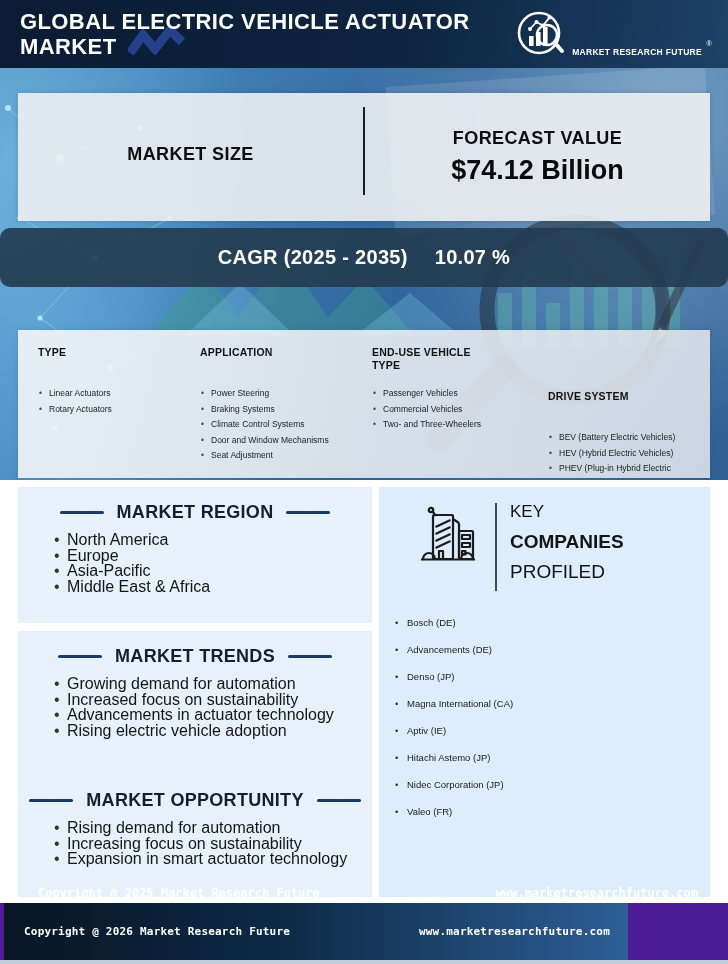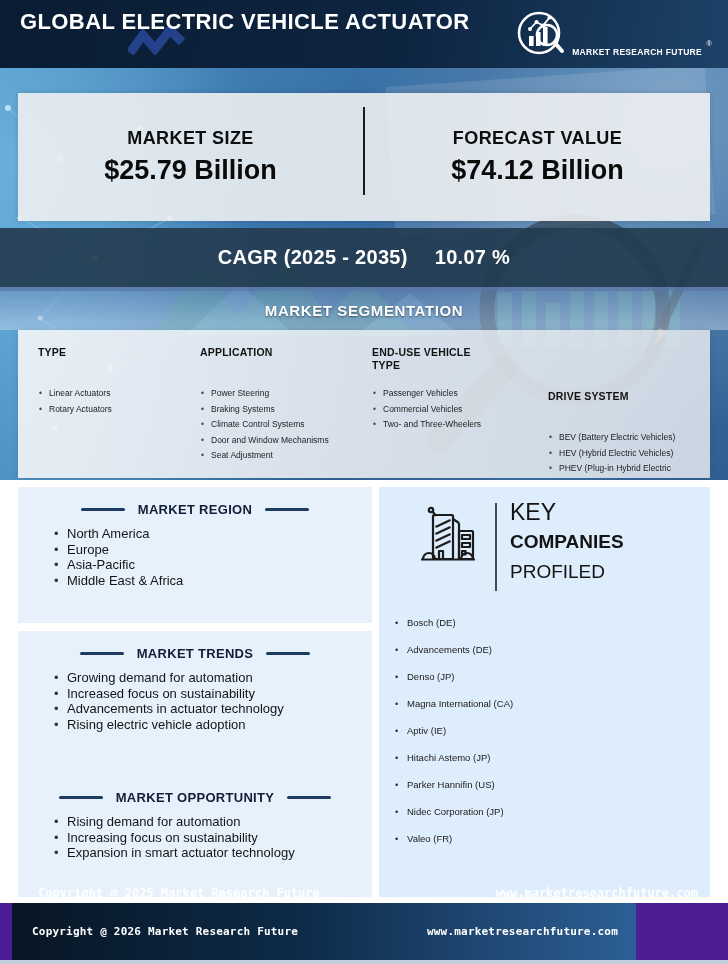--- a/index.html
+++ b/index.html
@@ -28,21 +28,21 @@
   .hero-decor { position:absolute; left:0; top:0; }
 
   .stats-panel { position:absolute; left:18px; top:25px; width:692px; height:128px;
     background:rgba(237,239,242,.9); display:flex; box-shadow:0 0 6px rgba(0,0,0,.15); }
   .stat { flex:1; display:flex; flex-direction:column; align-items:center; justify-content:center; }
   .stat-label { font-size:18px; font-weight:bold; color:#0e0e0e; letter-spacing:.4px; margin-bottom:6px; }
   .stat-value { font-size:27px; font-weight:bold; color:#0a0a0a; }
   .stat-divider { width:2px; background:#1b1b1b; margin:14px 0 26px 0; }
 
   .cagr-band { position:absolute; left:0; top:160px; width:728px; height:59px;
-    background:rgba(36,60,80,.92); display:flex; align-items:center; justify-content:center; gap:27px; }
+    background:rgba(36,60,80,.92); display:flex; align-items:center; justify-content:center; gap:27px;border-radius:10px; }
   .cagr-label, .cagr-value { color:#ffffff; font-size:20px; font-weight:bold; letter-spacing:.3px; }
 
   .seg-band { position:absolute; left:0; top:219px; width:728px; height:43px;
     background:linear-gradient(180deg, rgba(115,145,185,.55), rgba(205,220,238,.48));
     border-top:4px solid rgba(78,108,158,.75);
     display:flex; align-items:center; justify-content:center; }
   .seg-band-title { color:#ffffff; font-size:15px; font-weight:bold; letter-spacing:.6px;
     text-shadow:0 1px 2px rgba(0,0,0,.45); }
 
   .seg-panel { position:absolute; left:18px; top:262px; width:692px; height:148px;
@@ -59,60 +59,61 @@
   .col-drive { left:530px; width:158px;margin-top:44px; }
 
   
   .lower { position:absolute; left:0; top:480px; width:728px; height:423px; background:#ffffff; }
   .card { position:absolute; background:#e7f1fc; overflow:hidden; }
   .card-region { left:18px; top:7px; width:354px; height:136px; }
   .card-trends { left:18px; top:151px; width:354px; height:176px; }
   .card-opportunity { left:18px; top:295px; width:354px; height:122px; }
   .card-head { display:flex; align-items:center; justify-content:center; gap:13px; padding-top:15px; }
   .head-rule { width:44px; height:3px; background:#1d3a5f; border-radius:2px; }
-  .card-title { font-size:13px; font-weight:bold; color:#101f35; letter-spacing:.3px; }
+  .card-title { font-size:18px; font-weight:bold; color:#101f35; letter-spacing:.3px; }
   .card ul { list-style:none; margin-top:9px; padding-left:36px; }
-  .card li { position:relative; padding-left:13px; font-size:13px; color:#151515; line-height:15.5px; }
+  .card li { position:relative; padding-left:13px; font-size:16px; color:#151515; line-height:15.5px; }
   .card li::before { content:"•"; position:absolute; left:0; color:#333; }
 
   .companies-card { position:absolute; left:379px; top:7px; width:331px; height:410px; background:#ddedfb; overflow:hidden; }
   .companies-top { position:relative; height:110px; }
   .building-icon-box { position:absolute; left:40px; top:16px; }
   .companies-vrule { position:absolute; left:116px; top:16px; width:2px; height:88px; background:#4a4a4a; }
   .companies-title { position:absolute; left:131px; top:10px; line-height:30px; color:#141414; }
-  .ct-1 { font-size:23px; font-weight:500; }
+  .ct-1 { font-size:17px; font-weight:500; }
   .ct-2 { font-size:19px; font-weight:bold; }
   .ct-3 { font-size:19px; font-weight:normal; }
   .companies-card ul { list-style:none; margin-top:12px; padding-left:16px; }
   .companies-card li { position:relative; padding-left:12px; font-size:9.5px; color:#1a1a1a; line-height:27px; }
   .companies-card li::before { content:"•"; position:absolute; left:0; color:#333; }
 
   .watermark { position:absolute; color:#ffffff; font-family:"DejaVu Sans Mono", monospace; font-weight:bold; font-size:12px; white-space:nowrap; }
   .wm-copy { left:20px; bottom:-3px; }
   .wm-site { right:12px; bottom:-3px; }
 
   
-  .footer { position:absolute; left:12px; top:903px; width:624px; height:57px;
+  .footer { position:absolute; left:4px; top:903px; width:624px; height:57px;
     background:linear-gradient(90deg,#081625 0%,#0d2a47 45%,#2d5f96 100%);
     display:flex; align-items:center; justify-content:space-between; padding:0 18px 0 20px; }
   .footer-text { color:#ffffff; font-family:"DejaVu Sans Mono", monospace; font-weight:bold; font-size:11px; letter-spacing:.2px; }
   .footer a.footer-text { text-decoration:none; }
   .bottom-strip { position:absolute; left:0; top:960px; width:728px; height:4px; background:#c3cfdc; }
 </style>
 </head>
 <body>
 
 <div class="page">
 
   <header class="header">
     <svg class="zigzag" width="58" height="28" viewBox="0 0 58 28">
       <polyline points="2,26 15,8 27,22 42,3 54,15" fill="none" stroke="#24418c" stroke-width="9" stroke-linejoin="miter"></polyline>
     </svg>
     <div class="title-wrap">
       <div class="title-line">GLOBAL ELECTRIC VEHICLE ACTUATOR</div>
+      <div class="title-line">MARKET</div>
     </div>
     <div class="brand">
       <svg width="48" height="48" viewBox="0 0 48 48">
         <circle cx="22" cy="24" r="20" fill="none" stroke="#ffffff" stroke-width="2.6"></circle>
         <rect x="12" y="27" width="4.6" height="10" fill="#ffffff"></rect>
         <rect x="19" y="23" width="4.6" height="14" fill="#ffffff"></rect>
         <rect x="26" y="18" width="4.6" height="19" fill="#ffffff"></rect>
         <polyline points="13,20 19.5,13 26,16.5 32.5,8.5" fill="none" stroke="#ffffff" stroke-width="1.8"></polyline>
         <circle cx="13" cy="20" r="2" fill="#ffffff"></circle>
         <circle cx="19.5" cy="13" r="2" fill="#ffffff"></circle>
@@ -180,37 +181,33 @@
       <circle cx="575" cy="242" r="88" fill="rgba(255,255,255,0.05)" stroke="#23282f" stroke-width="15" opacity="0.5"></circle>
       <line x1="505" y1="300" x2="438" y2="372" stroke="#23282f" stroke-width="26" stroke-linecap="round" opacity="0.5"></line>
 
       <line x1="702" y1="172" x2="662" y2="258" stroke="#343a46" stroke-width="9" opacity="0.6"></line>
       <polygon points="659,260 668,264 655,276" fill="#c9a36a" opacity="0.7"></polygon>
     </svg>
 
     <div class="stats-panel">
       <div class="stat">
         <div class="stat-label">MARKET SIZE</div>
-        <div class="stat-value">$25.79 Billion</div>
       </div>
       <div class="stat-divider"></div>
       <div class="stat">
         <div class="stat-label">FORECAST VALUE</div>
         <div class="stat-value">$74.12 Billion</div>
       </div>
     </div>
 
     <div class="cagr-band">
       <span class="cagr-label">CAGR (2025 - 2035)</span>
       <span class="cagr-value">10.07 %</span>
     </div>
 
-    <div class="seg-band">
-      <span class="seg-band-title">MARKET SEGMENTATION</span>
-    </div>
 
     <div class="seg-panel">
       <div class="seg-col col-type">
         <h3>TYPE</h3>
         <ul>
 
         <li>Linear Actuators</li>
             <li>Rotary Actuators</li>
           </ul>
       </div>
@@ -325,21 +322,20 @@
         </div>
       </div>
       <ul>
 
       <li>Bosch (DE)</li>
           <li>Advancements (DE)</li>
           <li>Denso (JP)</li>
           <li>Magna International (CA)</li>
           <li>Aptiv (IE)</li>
           <li>Hitachi Astemo (JP)</li>
-          <li>Parker Hannifin (US)</li>
           <li>Nidec Corporation (JP)</li>
           <li>Valeo (FR)</li>
         </ul>
       <div class="watermark wm-site">www.marketresearchfuture.com</div>
     </aside>
   </section>
 
   <footer class="footer">
     <span class="footer-text">Copyright @ 2026 Market Research Future</span>
     <a href="#" class="footer-text">www.marketresearchfuture.com</a>

